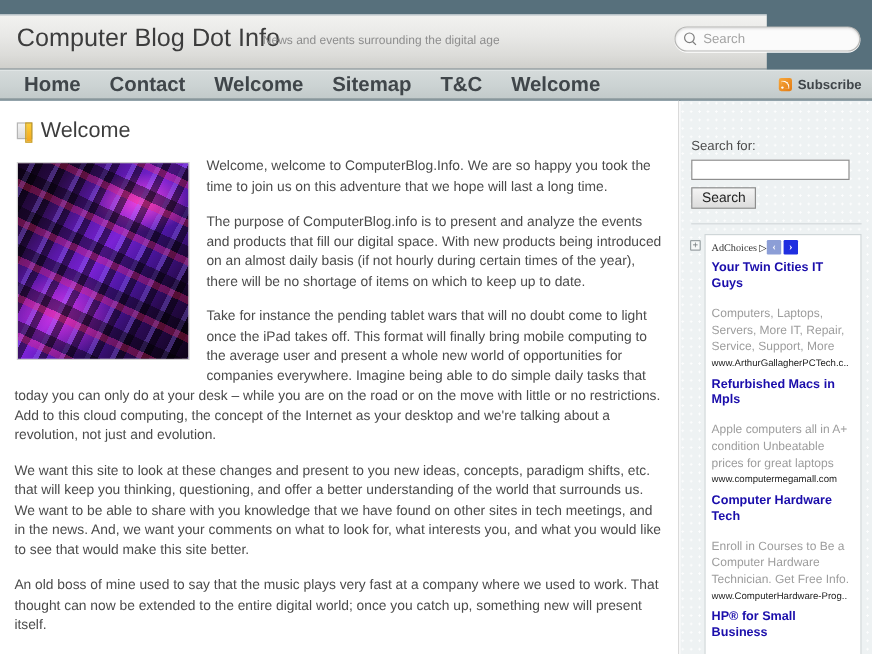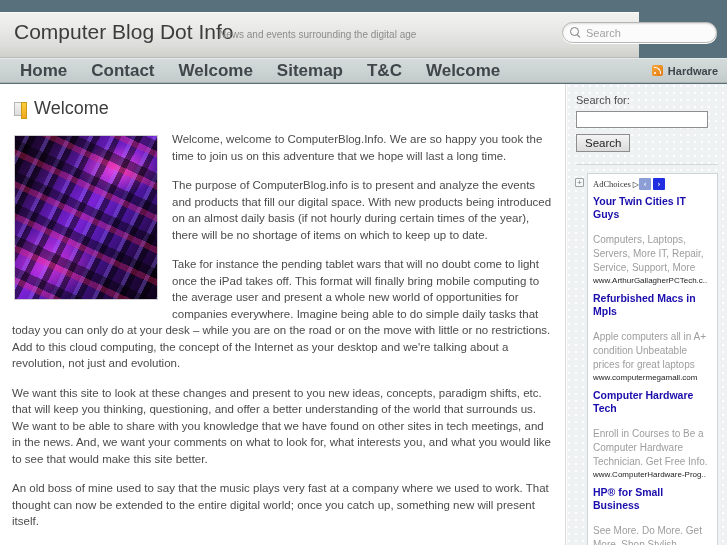--- a/index.html
+++ b/index.html
@@ -167,21 +167,21 @@
   
   .sidebar {
     position: absolute; right: 0; top: 0; width: 160px; height: 461px;
     background: #eef2f3;
     background-image:
       radial-gradient(circle at 2px 2px, rgba(255,255,255,0.9) 0.8px, transparent 1px);
     background-size: 7px 7px;
     padding: 10px 9px 0 9px;
     overflow: hidden;
   }
-  .widget { margin-bottom: 12px; }
+  .widget { margin-bottom: 12px; margin-top: 22px; }
   .widget-label {
     font-size: 11px; color: #4d4d4d; margin-bottom: 5px;
   }
   .sb-search-input {
     width: 132px; height: 17px;
     border: 1px solid #8e8e8e;
     background: #fff; outline: none;
     font-family: "Liberation Sans", sans-serif;
     font-size: 11px; color: #333; padding: 0 3px;
     display: block;
@@ -266,21 +266,21 @@
     <div class="nav-items">
       <a class="nav-item">Home</a>
       <a class="nav-item">Contact</a>
       <a class="nav-item">Welcome</a>
       <a class="nav-item">Sitemap</a>
       <a class="nav-item">T&amp;C</a>
       <a class="nav-item">Welcome</a>
     </div>
     <div class="subscribe">
       <span class="rss-icon"></span>
-      <span class="subscribe-label">Hardware</span>
+      <span class="subscribe-label">Subscribe</span>
     </div>
   </div>
 
   <div class="content-wrap">
 
     <div class="main-col">
       <div class="page-title-row">
         <span class="page-icon"></span>
         <span class="page-title">Welcome</span>
       </div>

